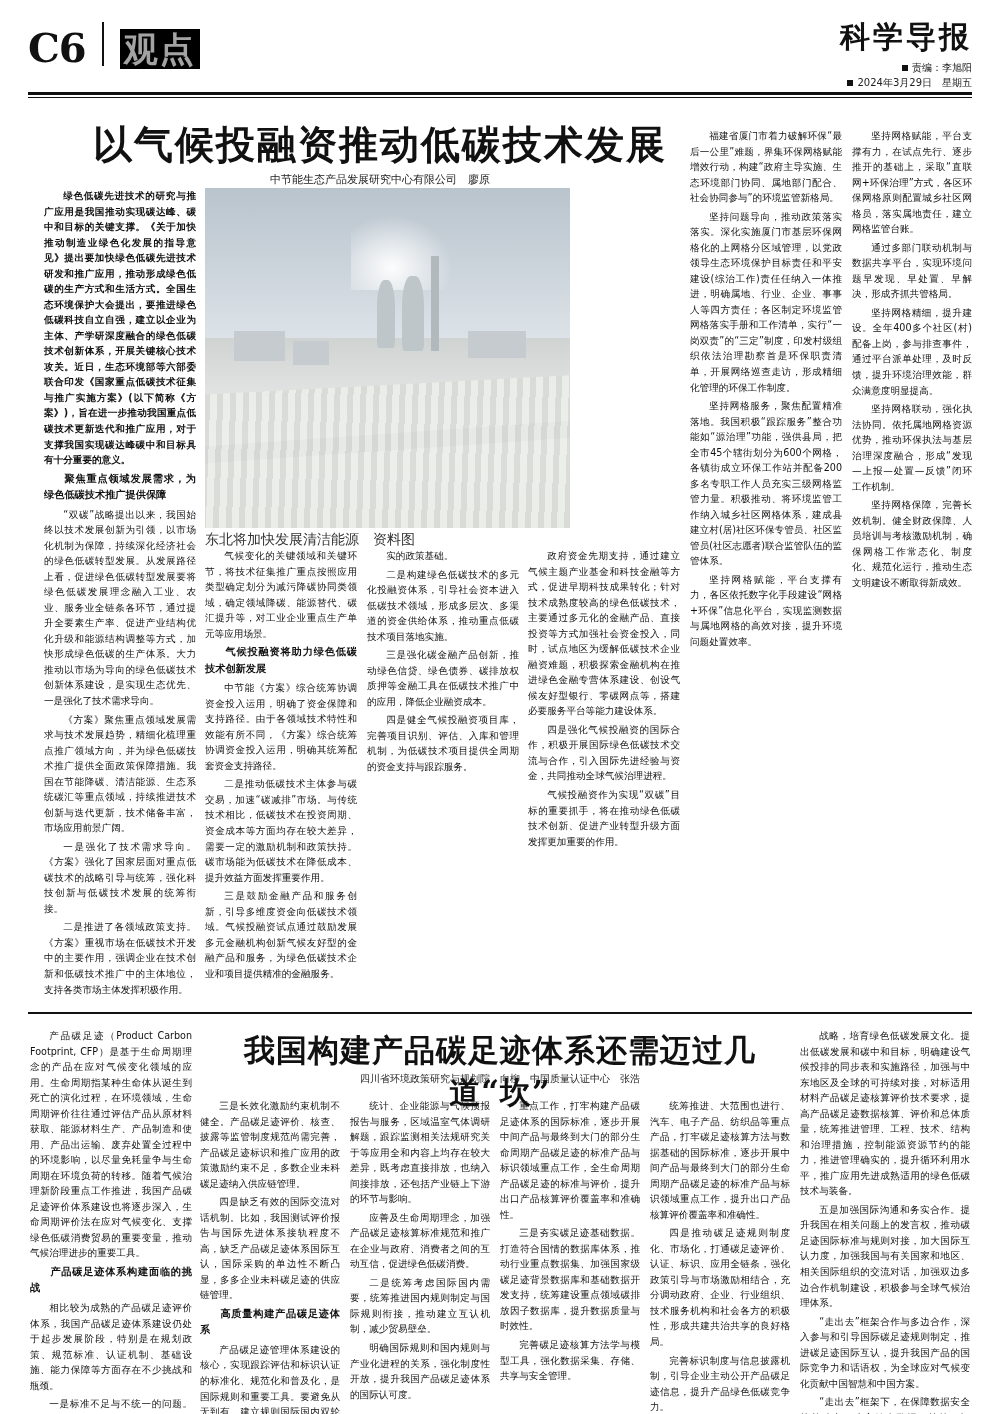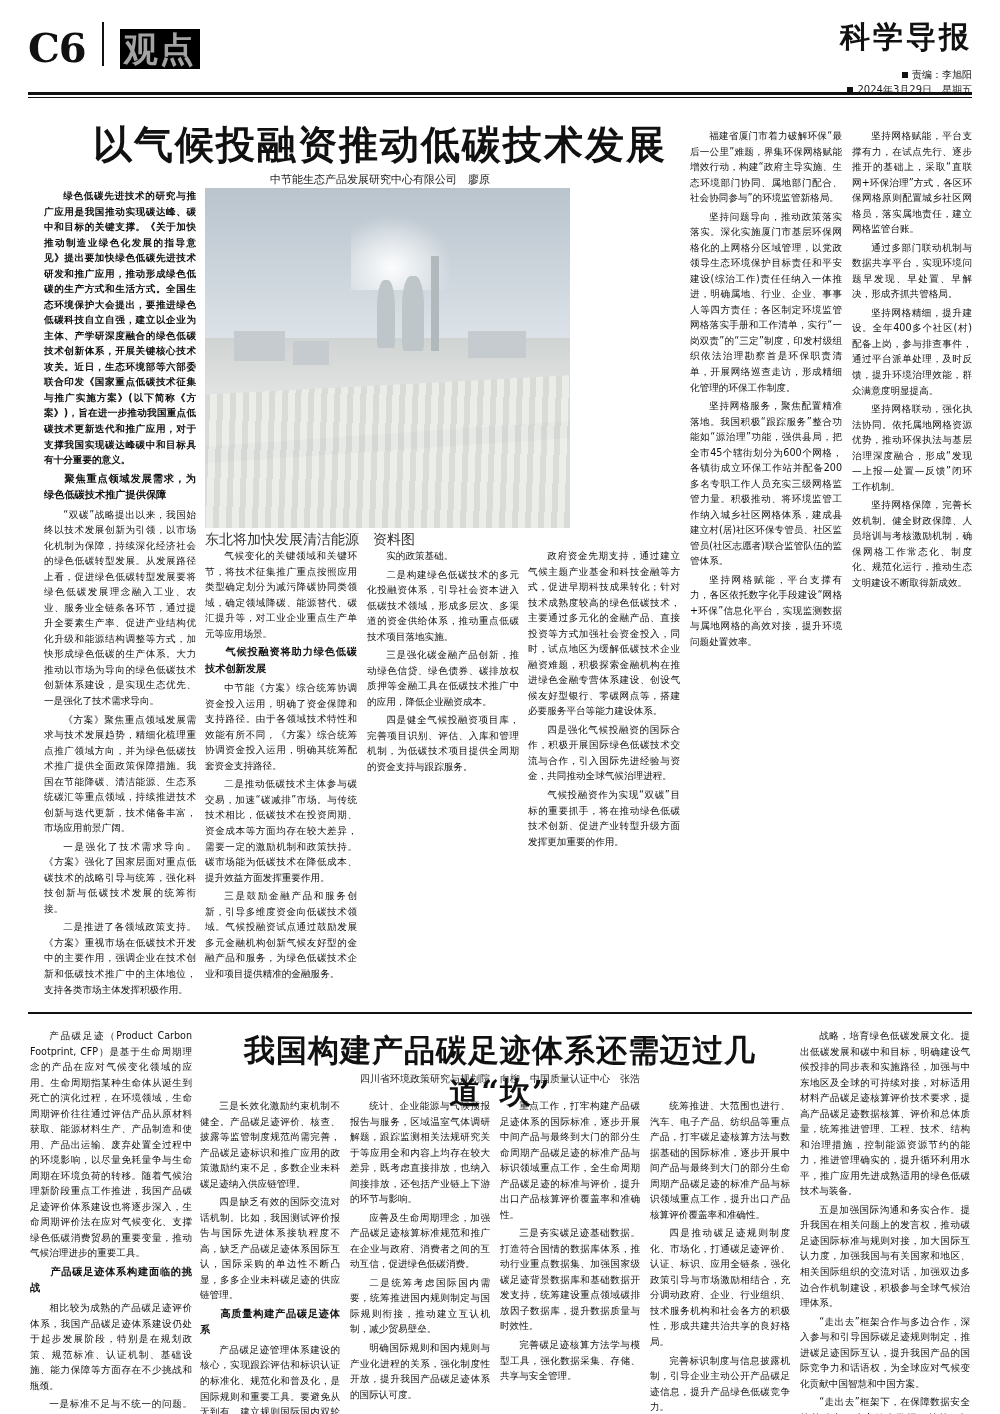--- a/index.html
+++ b/index.html
@@ -14,21 +14,21 @@
   .page{position:relative;width:1000px;height:1414px;padding:0;box-sizing:border-box;}
 
   
   .masthead{position:absolute;left:28px;top:22px;width:944px;height:62px;}
   .mast-left{position:absolute;left:0;top:0;display:flex;align-items:flex-end;gap:10px;justify-content:flex-end;}
   .page-no{font-family:"DejaVu Serif","Liberation Serif",serif;font-size:40px;font-weight:700;letter-spacing:-1px;line-height:1;}
   .mast-sep{width:2px;height:44px;background:#111;margin:0 6px 2px 6px;}
   .mast-section{font-family:"DejaVu Serif","Liberation Serif",serif;font-size:34px;font-weight:700;letter-spacing:2px;line-height:1;padding-bottom:2px;}
   .mast-section .ink{background:#000;color:#a3a3a3;padding:0 4px;}
   .mast-right{position:absolute;right:0;top:0;text-align:right;}
-  .paper-name{font-family:"DejaVu Serif","Liberation Serif",serif;font-size:30px;font-weight:700;letter-spacing:3px;line-height:1;margin-bottom:15px;}
+  .paper-name{font-family:"DejaVu Serif","Liberation Serif",serif;font-size:30px;font-weight:700;letter-spacing:3px;line-height:1;margin-bottom:8px;}
   .mast-meta{font-size:10px;line-height:1.5;color:#222;}
   .mast-meta div{display:flex;justify-content:flex-end;align-items:center;gap:4px;text-align:right;}
   .sq{display:inline-block;width:6px;height:6px;background:#111;}
 
   .rule-top{position:absolute;left:28px;top:92px;width:944px;height:3px;background:#111;}
   .rule-top:after{content:"";position:absolute;left:0;top:5px;width:944px;height:1px;background:#111;}
 
   
   .headline{position:absolute;left:90px;top:118px;width:580px;text-align:center;
     font-family:"DejaVu Serif","Liberation Serif",serif;font-size:39px;font-weight:700;letter-spacing:2px;}

